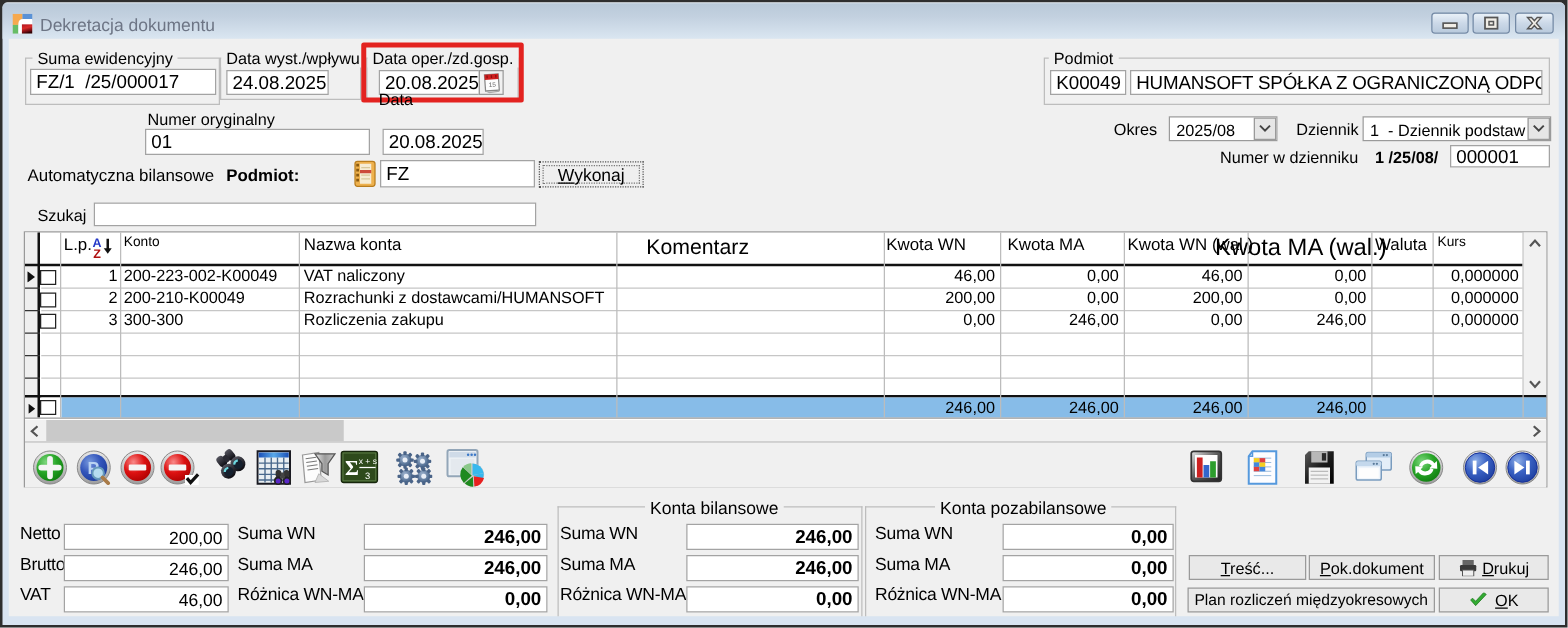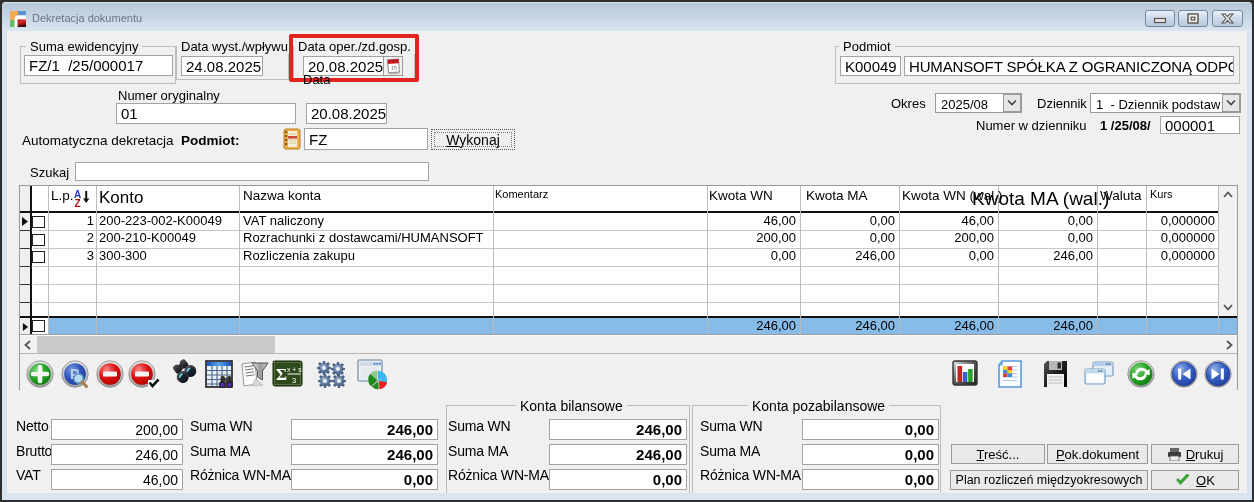--- a/index.html
+++ b/index.html
@@ -1,21 +1,21 @@
 <!DOCTYPE html>
 <html><head><meta charset="utf-8">
 <style>
 *{margin:0;padding:0;box-sizing:border-box}
 html,body{width:1254px;height:502px;overflow:hidden}
 body{font-family:"Liberation Sans",sans-serif;position:relative;background:#2e2e2e}
 .ab{position:absolute}
 #frame{position:absolute;left:2px;top:2px;width:1250px;height:498px;background:#d9e4f1;border-radius:4px 4px 0 0}
 #title{position:absolute;left:2px;top:2px;width:1250px;height:29px;background:linear-gradient(180deg,#f2f6fa 0px,#b9c9d9 1px,#c3d1e0 40%,#dae6f1 100%);border-radius:4px 4px 0 0}
 #client{position:absolute;left:7px;top:31px;width:1240px;height:462px;background:#f0f0f0}
-.ttl{position:absolute;left:32px;top:12px;font-size:11px;color:#6d7585}
+.ttl{position:absolute;left:32px;top:12px;font-size:14px;color:#6d7585}
 .wbtn{position:absolute;top:10px;height:17px;border:1px solid #7389a5;border-radius:3px;background:linear-gradient(180deg,#e9f1f8 0%,#ccd9e8 50%,#b9cadd 100%)}
 .lbl{position:absolute;font-size:13px;white-space:nowrap;color:#000}
 .lbl14{position:absolute;font-size:14px;letter-spacing:-0.2px;white-space:nowrap;color:#000}
 .inp{position:absolute;background:#fff;border:1px solid #a3a3a3;font-size:15px;padding:0 4px;white-space:nowrap;overflow:hidden;color:#000;display:flex;align-items:center}
 .inp14{position:absolute;background:#fff;border:1px solid #a3a3a3;font-size:14px;padding:0 4px;white-space:nowrap;overflow:hidden;color:#000;display:flex;align-items:center;justify-content:flex-end}
 .grp{position:absolute;border:1px solid #bdbdbd}
 .glbl{position:absolute;background:#f0f0f0;padding:0 4px;font-size:13px;white-space:nowrap}
 .glbl14{position:absolute;background:#f0f0f0;padding:0 4px;font-size:14px;white-space:nowrap}
 .btn{position:absolute;background:#e9e9e9;border:1px solid #9a9a9a;font-size:13px;color:#000;display:flex;align-items:center;justify-content:center;white-space:nowrap}
 .cell{position:absolute;font-size:13px;white-space:nowrap;color:#000}
@@ -86,21 +86,21 @@
 <div class="ab" style="left:289px;top:34px;width:130px;height:48px;border:4px solid #e32320;border-radius:2px"></div>
 
 <div class="inp" style="left:840px;top:56px;width:61px;height:20px">K00049</div>
 <div class="inp" style="left:904px;top:56px;width:330px;height:20px;letter-spacing:-0.15px">HUMANSOFT SPÓŁKA Z OGRANICZONĄ ODPO</div>
 
 <div class="lbl" style="left:118px;top:88px">Numer oryginalny</div>
 <div class="inp" style="left:116px;top:103px;width:180px;height:21px">01</div>
 <div class="lbl" style="left:303px;top:72px">Data</div>
 <div class="inp" style="left:306px;top:103px;width:81px;height:21px">20.08.2025</div>
 
-<div class="ab" style="left:22px;top:133px;font-size:13.5px;white-space:nowrap">Automatyczna dekretacja</div>
+<div class="ab" style="left:22px;top:133px;font-size:13.5px;white-space:nowrap">Automatyczna bilansowe</div>
 <div class="ab" style="left:181px;top:133px;font-size:13.5px;font-weight:bold;white-space:nowrap">Podmiot:</div>
 <svg class="ab" style="left:282px;top:128px" width="20" height="22" viewBox="0 0 20 22">
  <rect x="2" y="1" width="16" height="20" rx="2" fill="#eeb14d" stroke="#b97d1e" stroke-width="1"></rect>
  <rect x="6" y="3" width="9" height="16" fill="#f6ecd4"></rect>
  <path d="M7 6 H14 M7 12 H14 M7 15 H14" stroke="#d8c89a" stroke-width="1"></path>
  <rect x="6" y="8" width="9" height="2.6" fill="#cc4a3a"></rect>
  <rect x="3" y="3" width="2.2" height="2.2" fill="#8a5a10"></rect>
  <rect x="3" y="7" width="2.2" height="2.2" fill="#8a5a10"></rect>
  <rect x="3" y="11" width="2.2" height="2.2" fill="#8a5a10"></rect>
  <rect x="3" y="15" width="2.2" height="2.2" fill="#8a5a10"></rect>
@@ -168,23 +168,23 @@
 <div class="vl" style="left:1146px;top:186px;height:148px"></div>
 <div class="vl" style="left:1218px;top:186px;height:148px"></div>
 
 <div class="cell" style="left:51px;top:188px;font-size:13.5px">L.p.</div>
 <svg class="ab" style="left:74px;top:189px" width="18" height="18" viewBox="0 0 18 18">
  <text x="0" y="8.5" font-size="10" font-weight="bold" fill="#2438c8" font-family="Liberation Sans">A</text>
  <text x="0.5" y="17.5" font-size="10" font-weight="bold" fill="#b01111" font-family="Liberation Sans">Z</text>
  <path d="M12.2 2 L12.2 11" stroke="#111" stroke-width="2"></path>
  <path d="M9 9.5 L15.4 9.5 L12.2 14 Z" fill="#111"></path>
 </svg>
-<div class="cell" style="left:99px;top:188px;font-size:17px">Konto</div>
+<div class="cell" style="left:99px;top:188px;font-size:11px">Konto</div>
 <div class="cell" style="left:243px;top:188px;font-size:13.5px">Nazwa konta</div>
-<div class="cell" style="left:495px;top:188px;font-size:11px">Komentarz</div>
+<div class="cell" style="left:517px;top:188px;font-size:17px">Komentarz</div>
 <div class="cell" style="left:709px;top:188px;font-size:13.5px">Kwota WN</div>
 <div class="cell" style="left:806px;top:188px;font-size:13.5px">Kwota MA</div>
 <div class="cell" style="left:902px;top:188px;font-size:13.5px">Kwota WN (wal.)</div>
 <div class="cell" style="left:972px;top:188px;font-size:19px">Kwota MA (wal.)</div>
 <div class="cell" style="left:1100px;top:188px;font-size:13.5px">Waluta</div>
 <div class="cell" style="left:1150px;top:188px;font-size:11px">Kurs</div>
 
 <div class="ab" style="left:32px;top:216px;width:13px;height:12px;background:#fff;border:1px solid #222"></div>
 <div class="ab" style="left:32px;top:234px;width:13px;height:12px;background:#fff;border:1px solid #222"></div>
 <div class="ab" style="left:32px;top:251px;width:13px;height:12px;background:#fff;border:1px solid #222"></div>

